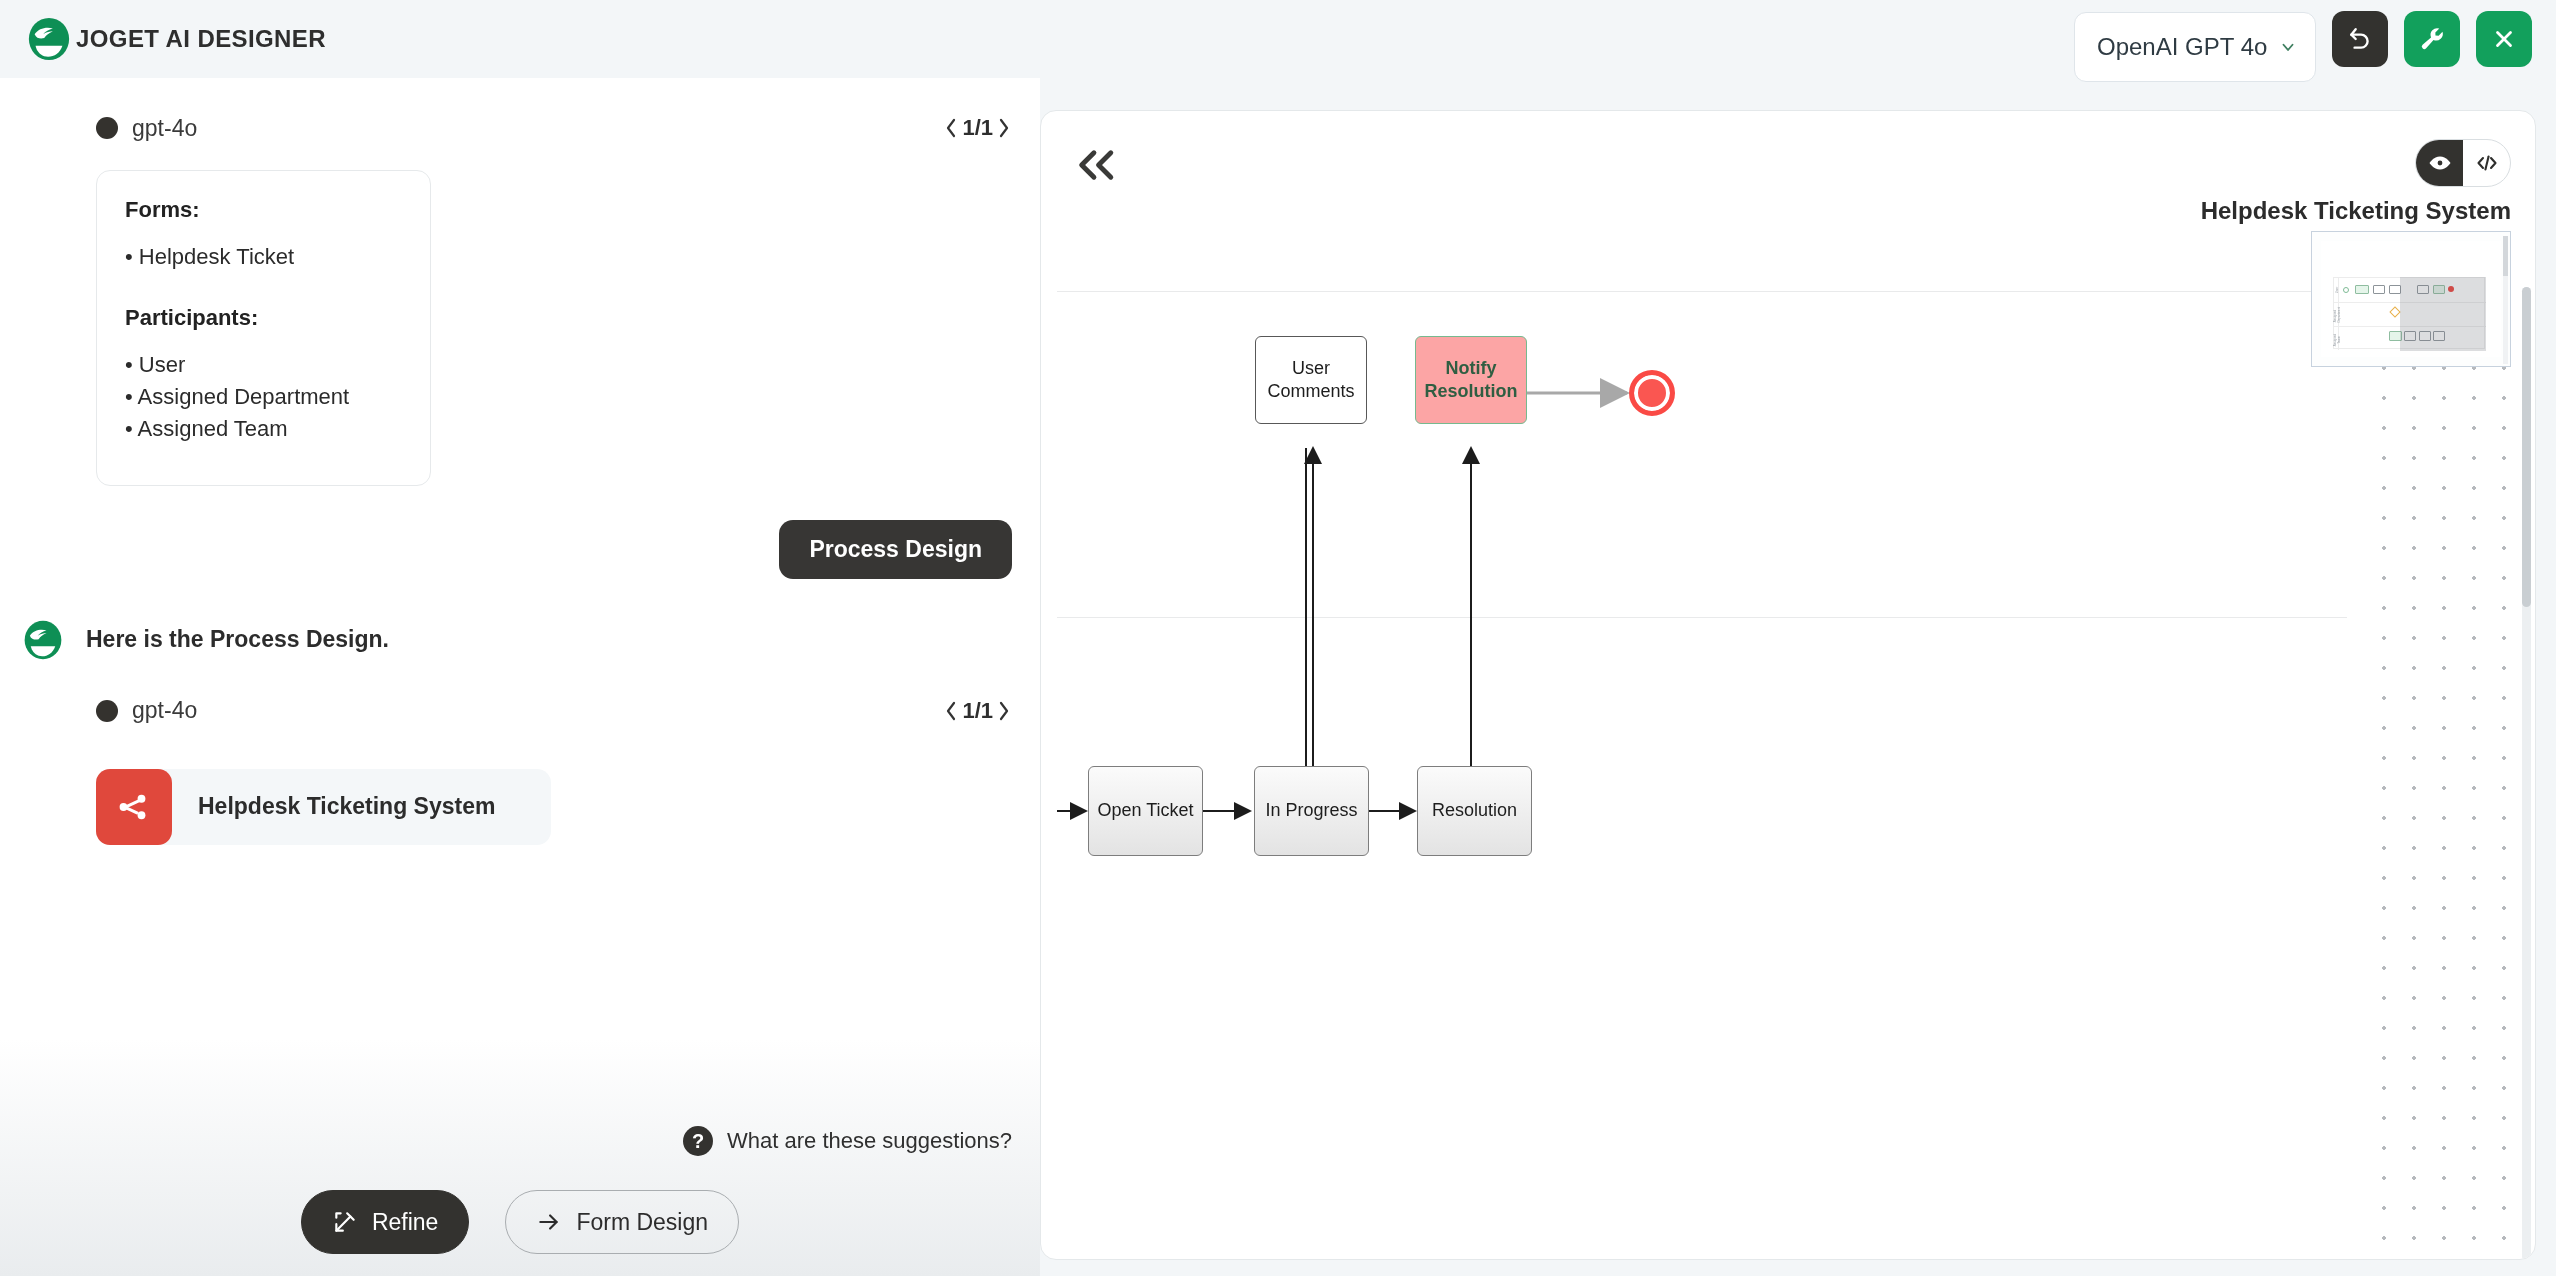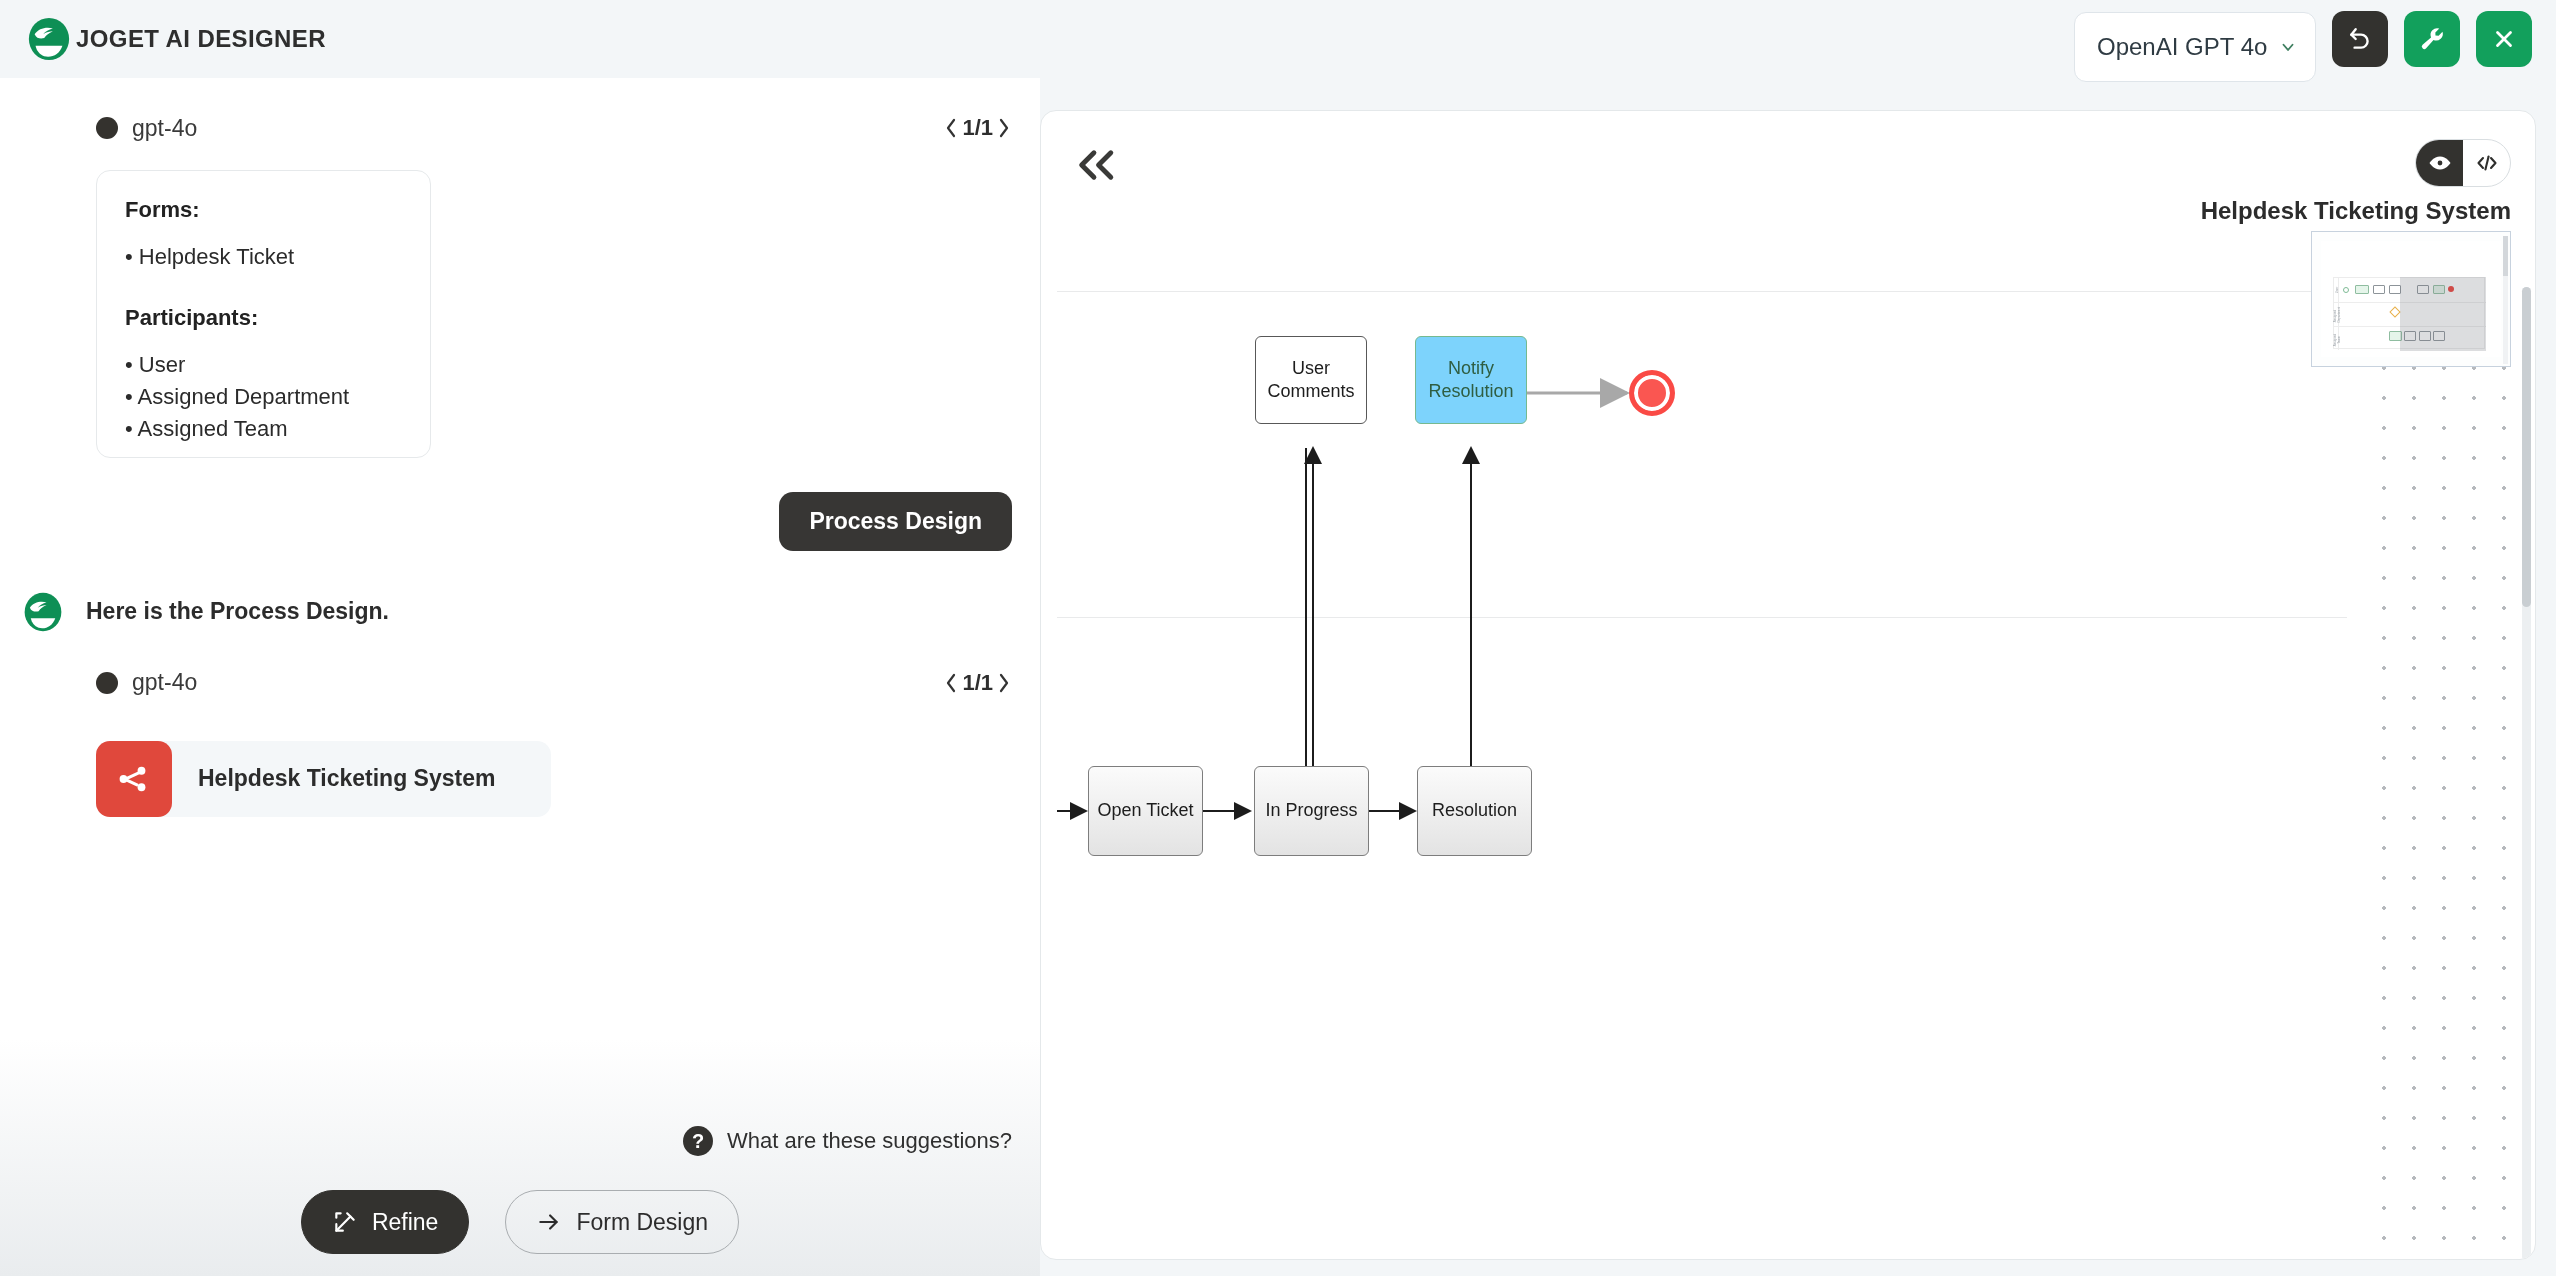--- a/index.html
+++ b/index.html
@@ -53,21 +53,21 @@
   .model-tag { display: flex; align-items: center; gap: 14px; }
   .model-dot { width: 22px; height: 22px; border-radius: 50%; background: #34322e; flex: none; }
   .model-name { font-size: 23px; color: #3a3a3a; }
   .pager { display: flex; align-items: center; gap: 3px; color: #3a3a3a; }
   .pager svg { width: 16px; height: 24px; }
   .pager .count { font-size: 22px; font-weight: bold; color: #2e2e2e; }
 
   .info-card {
     margin: 22px 0 0 96px; width: 335px;
     border: 1px solid #e6e9eb; border-radius: 14px; background: #fff;
-    padding: 26px 28px 12px 28px;
+    padding: 26px 28px 40px 28px;
   }
   .info-card h4 { font-size: 22px; color: #222; margin-bottom: 18px; font-weight: bold; }
   .info-card h4.second { margin-top: 32px; }
   .info-card li {
     list-style: none; font-size: 22px; color: #2b2b2b; line-height: 1.45;
   }
   .info-card li::before { content: "• "; }
 
   .user-bubble-row { display: flex; justify-content: flex-end; padding-right: 28px; margin-top: 34px; }
   .user-bubble {
@@ -152,21 +152,21 @@
   .pool {
     position: absolute; left: 16px; top: 130px; width: 1290px; height: 1020px;
   }
   .lane-line { position: absolute; left: 0; width: 1290px; height: 1px; background: #e9eaeb; }
   .node {
     position: absolute; border-radius: 6px;
     display: flex; align-items: center; justify-content: center; text-align: center;
     font-size: 18px; line-height: 1.3; cursor: pointer;
   }
   .node.plain { background: #fff; border: 1.5px solid #585858; color: #1d1d1d; }
-  .node.green { background: #7dd3fc; border: 1.5px solid #76b98f; color: #2f5e42; }
+  .node.green { background: #fca5a5; border: 1.5px solid #76b98f; color: #2f5e42; font-weight: bold; }
   .node.shade {
     background: linear-gradient(to bottom, #fbfbfb, #e3e3e3);
     border: 1.2px solid #7d7d7d; color: #1d1d1d;
   }
   .end-event {
     position: absolute; width: 46px; height: 46px; border-radius: 50%;
     border: 5px solid #fa4a45; background: #fa5651; box-shadow: inset 0 0 0 4px #fff;
     cursor: pointer;
   }
   .flow { position: absolute; }

